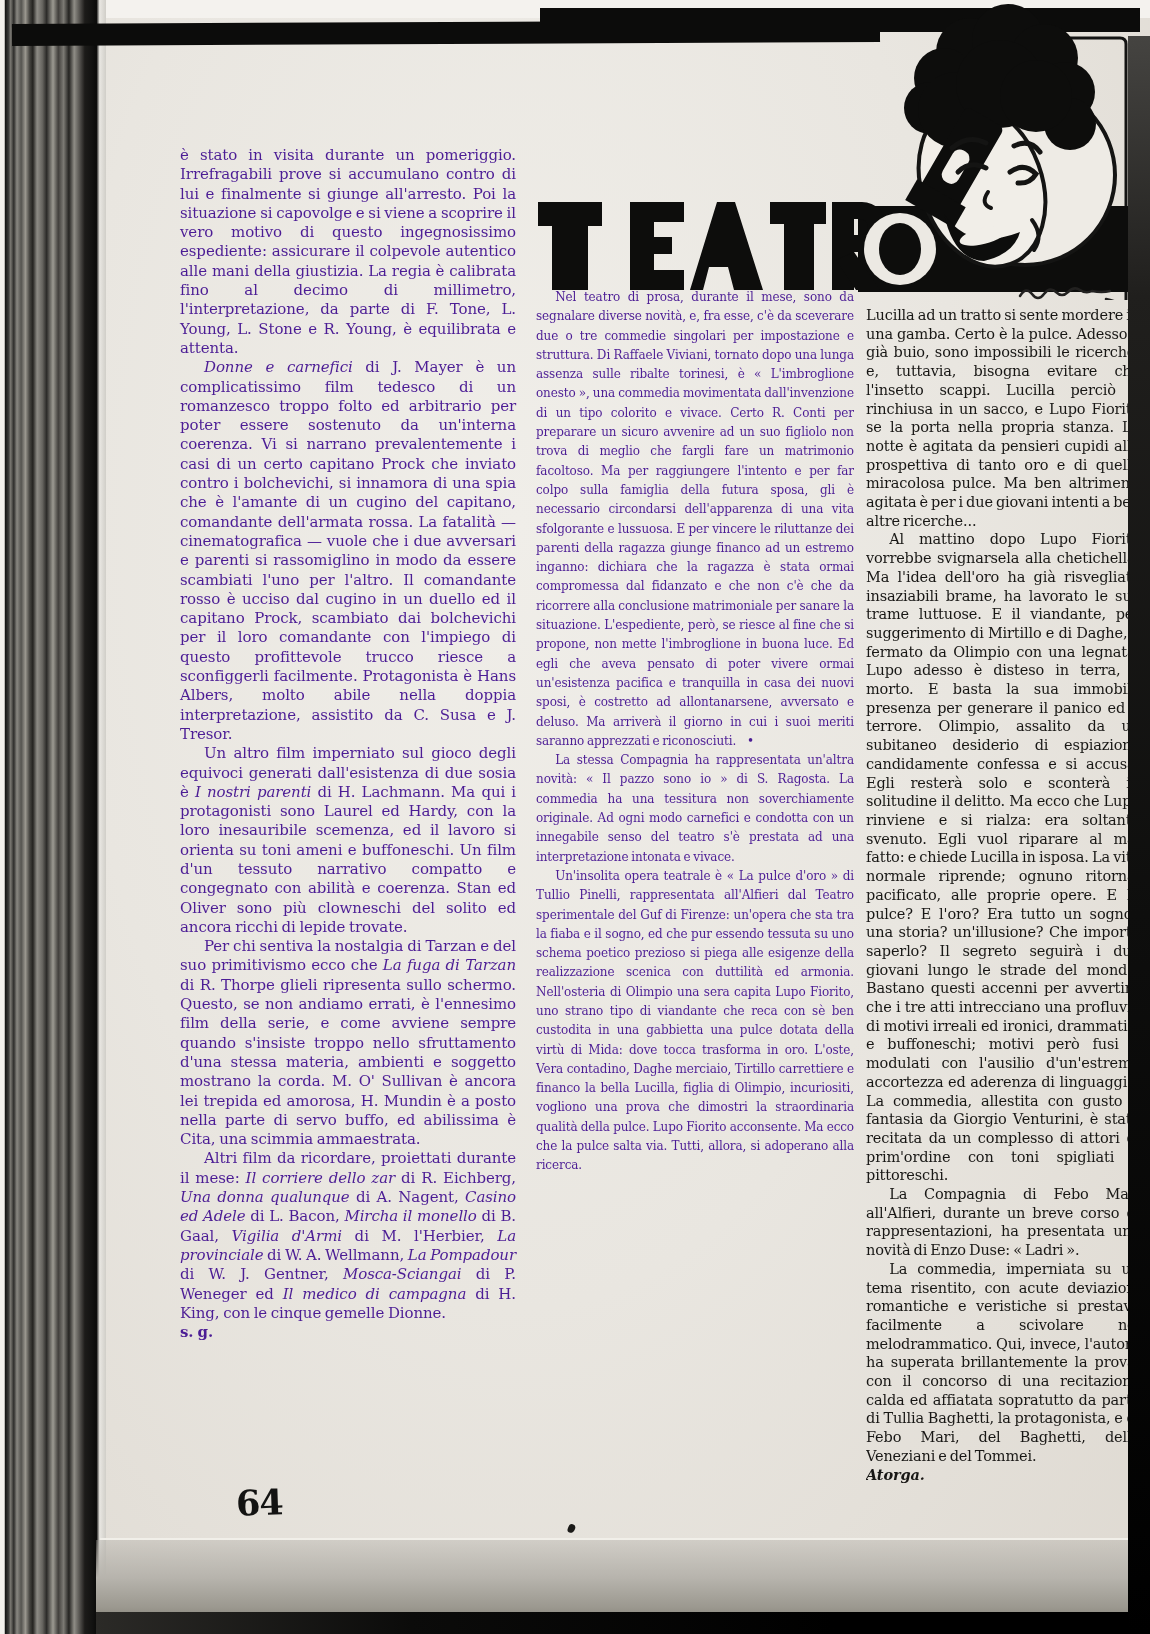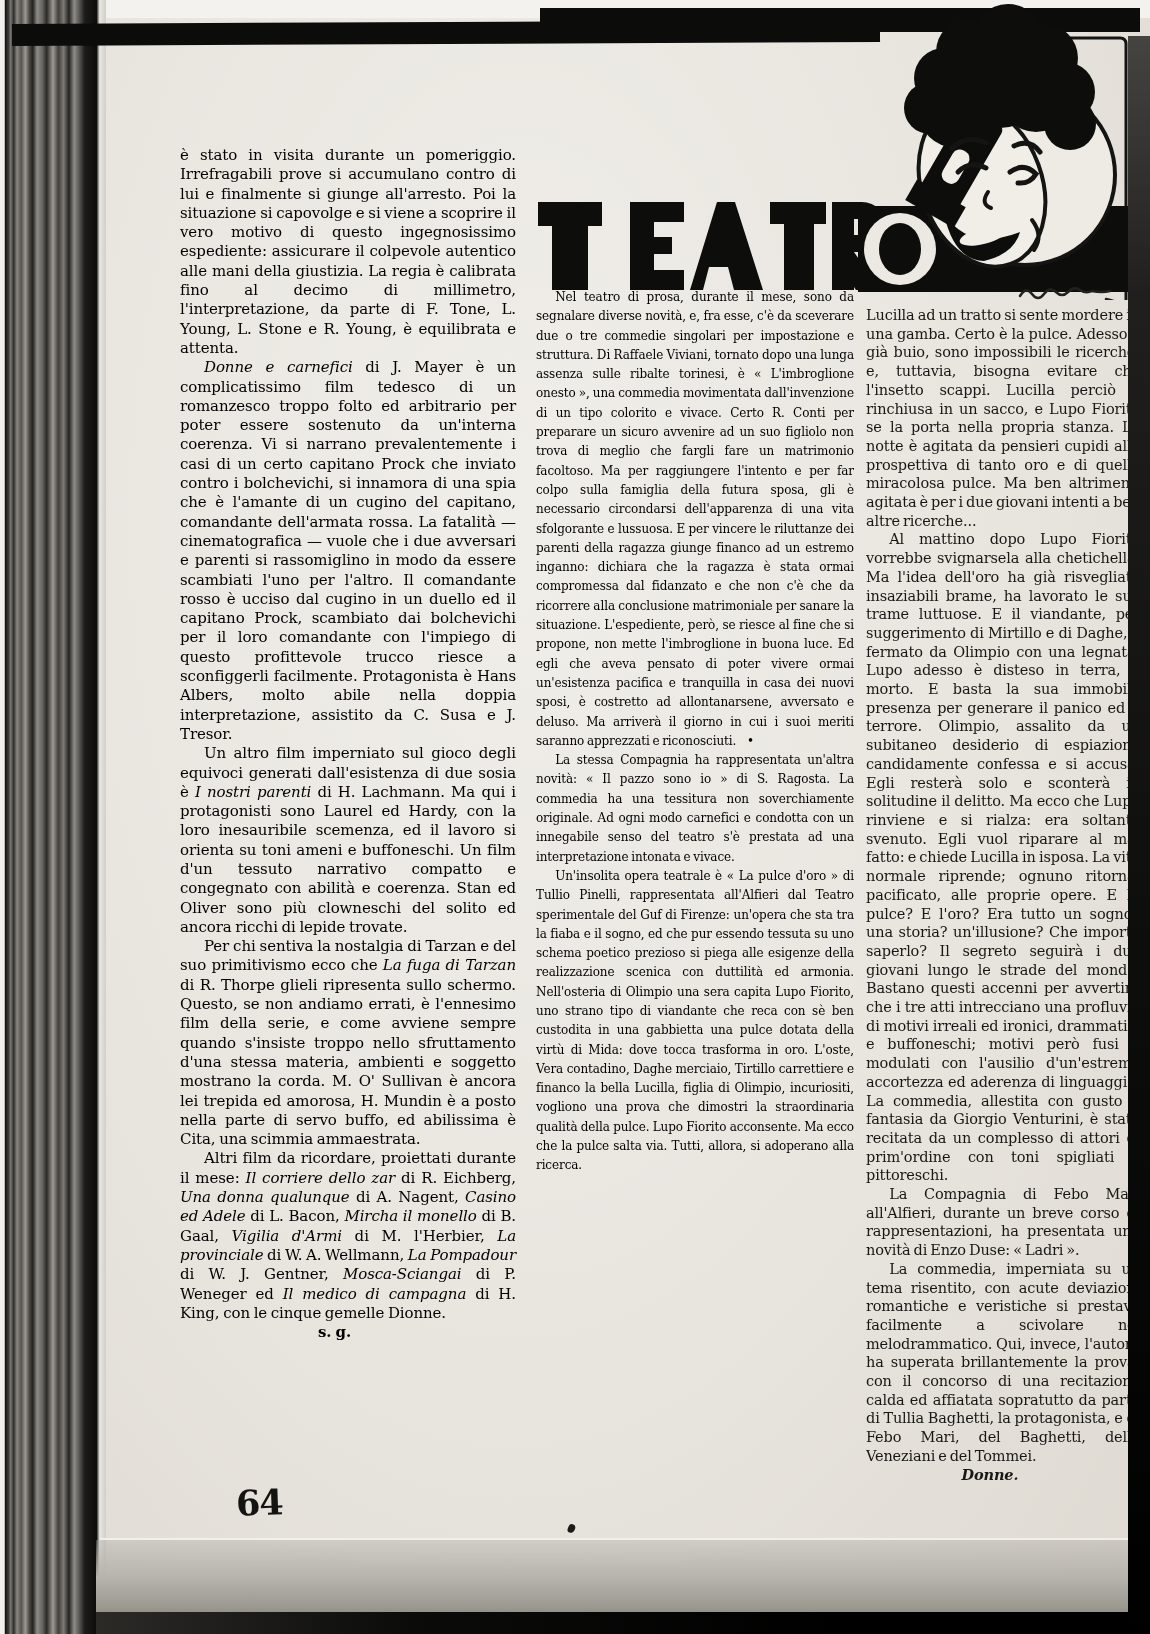--- a/index.html
+++ b/index.html
@@ -43,29 +43,29 @@
     position:absolute;left:96px;top:1612px;width:1054px;height:22px;z-index:22;
     background:linear-gradient(90deg,#2b2a27,#0b0b0a 30%,#000 70%);
   }
   
   .banner{position:absolute;left:520px;top:0;width:630px;height:300px;z-index:5;}
   .banner-title-hidden{
     position:absolute;left:540px;top:210px;z-index:4;color:transparent;
     font-size:70px;font-weight:bold;letter-spacing:10px;pointer-events:none;
   }
   
-  .col{position:absolute;color:#000000;z-index:3;}
+  .col{position:absolute;color:#4c1d95;z-index:3;}
   .col p{margin:0;text-align:justify;hyphens:auto;-webkit-hyphens:auto;}
   .col1{left:180px;top:146px;width:336px;font-size:15px;line-height:19.3px;word-spacing:-1px;letter-spacing:-0.1px;}
   .col2{left:536px;top:288px;width:318px;font-size:12px;line-height:19.3px;word-spacing:-1px;letter-spacing:-0.1px;}
   .col3-wrap{position:absolute;left:866px;top:306px;width:264px;height:1236px;overflow:hidden;z-index:3;}
   .col3{position:relative;width:274px;font-size:14.5px;line-height:18.7px;word-spacing:-1.4px;letter-spacing:-0.15px;color:#181715;}
   .col3 p{margin:0;text-align:justify;hyphens:auto;-webkit-hyphens:auto;}
   .para.ind{text-indent:1.6em;}
-  .para.right{text-align:center;padding-right:1.8em;}
+  .para.right{text-align:left;padding-right:1.8em;}
   .para.bold{font-weight:bold;}
   
   .page-number{
     position:absolute;left:236px;top:1482px;z-index:21;
     font-size:35px;font-weight:bold;color:#131312;transform:rotate(-2deg);
     letter-spacing:-1px;
   }
   .print-dot{
     position:absolute;left:568px;top:1524px;width:7px;height:9px;border-radius:50% 50% 60% 40%;
     background:#1b1a18;transform:rotate(20deg);z-index:21;
@@ -156,21 +156,21 @@
     <p class="para ind"><span>Nel teatro di prosa, durante il mese, sono da segnalare diverse novità, e, fra esse, c'è da sceverare due o tre commedie singolari per impostazione e struttura. Di Raffaele Viviani, tornato dopo una lunga assenza sulle ribalte torinesi, è « L'imbroglione onesto », una commedia movimentata dall'invenzione di un tipo colorito e vivace. Certo R. Conti per preparare un sicuro avvenire ad un suo figliolo non trova di meglio che fargli fare un matrimonio facoltoso. Ma per raggiungere l'intento e per far colpo sulla famiglia della futura sposa, gli è necessario circondarsi dell'apparenza di una vita sfolgorante e lussuosa. E per vincere le riluttanze dei parenti della ragazza giunge financo ad un estremo inganno: dichiara che la ragazza è stata ormai compromessa dal fidanzato e che non c'è che da ricorrere alla conclusione matrimoniale per sanare la situazione. L'espediente, però, se riesce al fine che si propone, non mette l'imbroglione in buona luce. Ed egli che aveva pensato di poter vivere ormai un'esistenza pacifica e tranquilla in casa dei nuovi sposi, è costretto ad allontanarsene, avversato e deluso. Ma arriverà il giorno in cui i suoi meriti saranno apprezzati e riconosciuti.&nbsp;&nbsp;&nbsp;&nbsp;•</span></p>
     <p class="para ind"><span>La stessa Compagnia ha rappresentata un'altra novità: « Il pazzo sono io » di S. Ragosta. La commedia ha una tessitura non soverchiamente originale. Ad ogni modo carnefici e condotta con un innegabile senso del teatro s'è prestata ad una interpretazione intonata e vivace.</span></p>
     <p class="para ind"><span>Un'insolita opera teatrale è « La pulce d'oro » di Tullio Pinelli, rappresentata all'Alfieri dal Teatro sperimentale del Guf di Firenze: un'opera che sta tra la fiaba e il sogno, ed che pur essendo tessuta su uno schema poetico prezioso si piega alle esigenze della realizzazione scenica con duttilità ed armonia. Nell'osteria di Olimpio una sera capita Lupo Fiorito, uno strano tipo di viandante che reca con sè ben custodita in una gabbietta una pulce dotata della virtù di Mida: dove tocca trasforma in oro. L'oste, Vera contadino, Daghe merciaio, Tirtillo carrettiere e financo la bella Lucilla, figlia di Olimpio, incuriositi, vogliono una prova che dimostri la straordinaria qualità della pulce. Lupo Fiorito acconsente. Ma ecco che la pulce salta via. Tutti, allora, si adoperano alla ricerca.</span></p>
   </div>
 <div class="col3-wrap">
   <div class="col3">
       <p class="para"><span>Lucilla ad un tratto si sente mordere in una gamba. Certo è la pulce. Adesso è già buio, sono impossibili le ricerche; e, tuttavia, bisogna evitare che l'insetto scappi. Lucilla perciò è rinchiusa in un sacco, e Lupo Fiorito se la porta nella propria stanza. La notte è agitata da pensieri cupidi alla prospettiva di tanto oro e di quella miracolosa pulce. Ma ben altrimenti agitata è per i due giovani intenti a ben altre ricerche...</span></p>
       <p class="para ind"><span>Al mattino dopo Lupo Fiorito vorrebbe svignarsela alla chetichella. Ma l'idea dell'oro ha già risvegliato insaziabili brame, ha lavorato le sue trame luttuose. E il viandante, per suggerimento di Mirtillo e di Daghe, è fermato da Olimpio con una legnata. Lupo adesso è disteso in terra, è morto. E basta la sua immobile presenza per generare il panico ed il terrore. Olimpio, assalito da un subitaneo desiderio di espiazione candidamente confessa e si accusa. Egli resterà solo e sconterà in solitudine il delitto. Ma ecco che Lupo rinviene e si rialza: era soltanto svenuto. Egli vuol riparare al mal fatto: e chiede Lucilla in isposa. La vita normale riprende; ognuno ritorna, pacificato, alle proprie opere. E la pulce? E l'oro? Era tutto un sogno? una storia? un'illusione? Che importa saperlo? Il segreto seguirà i due giovani lungo le strade del mondo. Bastano questi accenni per avvertire che i tre atti intrecciano una profluvie di motivi irreali ed ironici, drammatici e buffoneschi; motivi però fusi e modulati con l'ausilio d'un'estrema accortezza ed aderenza di linguaggio. La commedia, allestita con gusto e fantasia da Giorgio Venturini, è stata recitata da un complesso di attori di prim'ordine con toni spigliati e pittoreschi.</span></p>
       <p class="para ind"><span>La Compagnia di Febo Mari all'Alfieri, durante un breve corso di rappresentazioni, ha presentata una novità di Enzo Duse: « Ladri ».</span></p>
       <p class="para ind"><span>La commedia, imperniata su un tema risentito, con acute deviazioni romantiche e veristiche si prestava facilmente a scivolare nel melodrammatico. Qui, invece, l'autore ha superata brillantemente la prova, con il concorso di una recitazione calda ed affiatata sopratutto da parte di Tullia Baghetti, la protagonista, e di Febo Mari, del Baghetti, della Veneziani e del Tommei.</span></p>
-      <p class="para right bold"><i>Donne.</i></p>
+      <p class="para right bold"><i>Atorga.</i></p>
     </div>
 </div>
 
 <div class="page-number">64</div>
 <div class="print-dot"></div>
 
 <div class="bottom-line"></div>
 <div class="bottom-shade"></div>
 <div class="bottom-black"></div>
 <div class="scan-right"></div>

